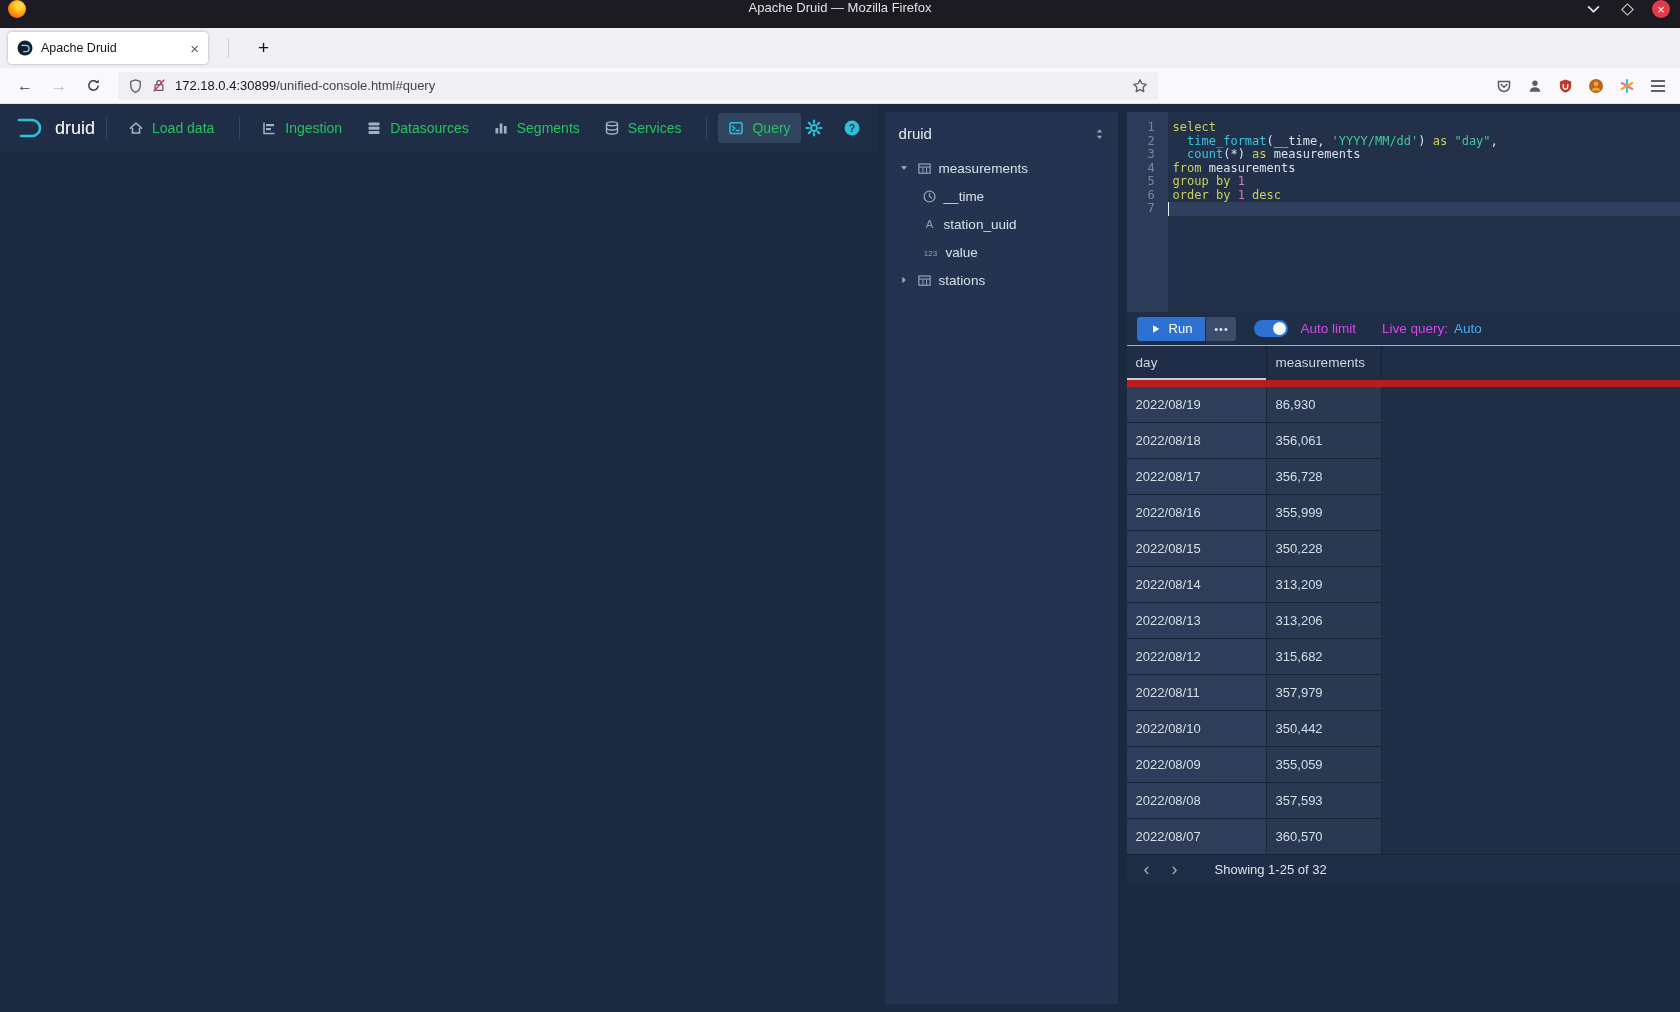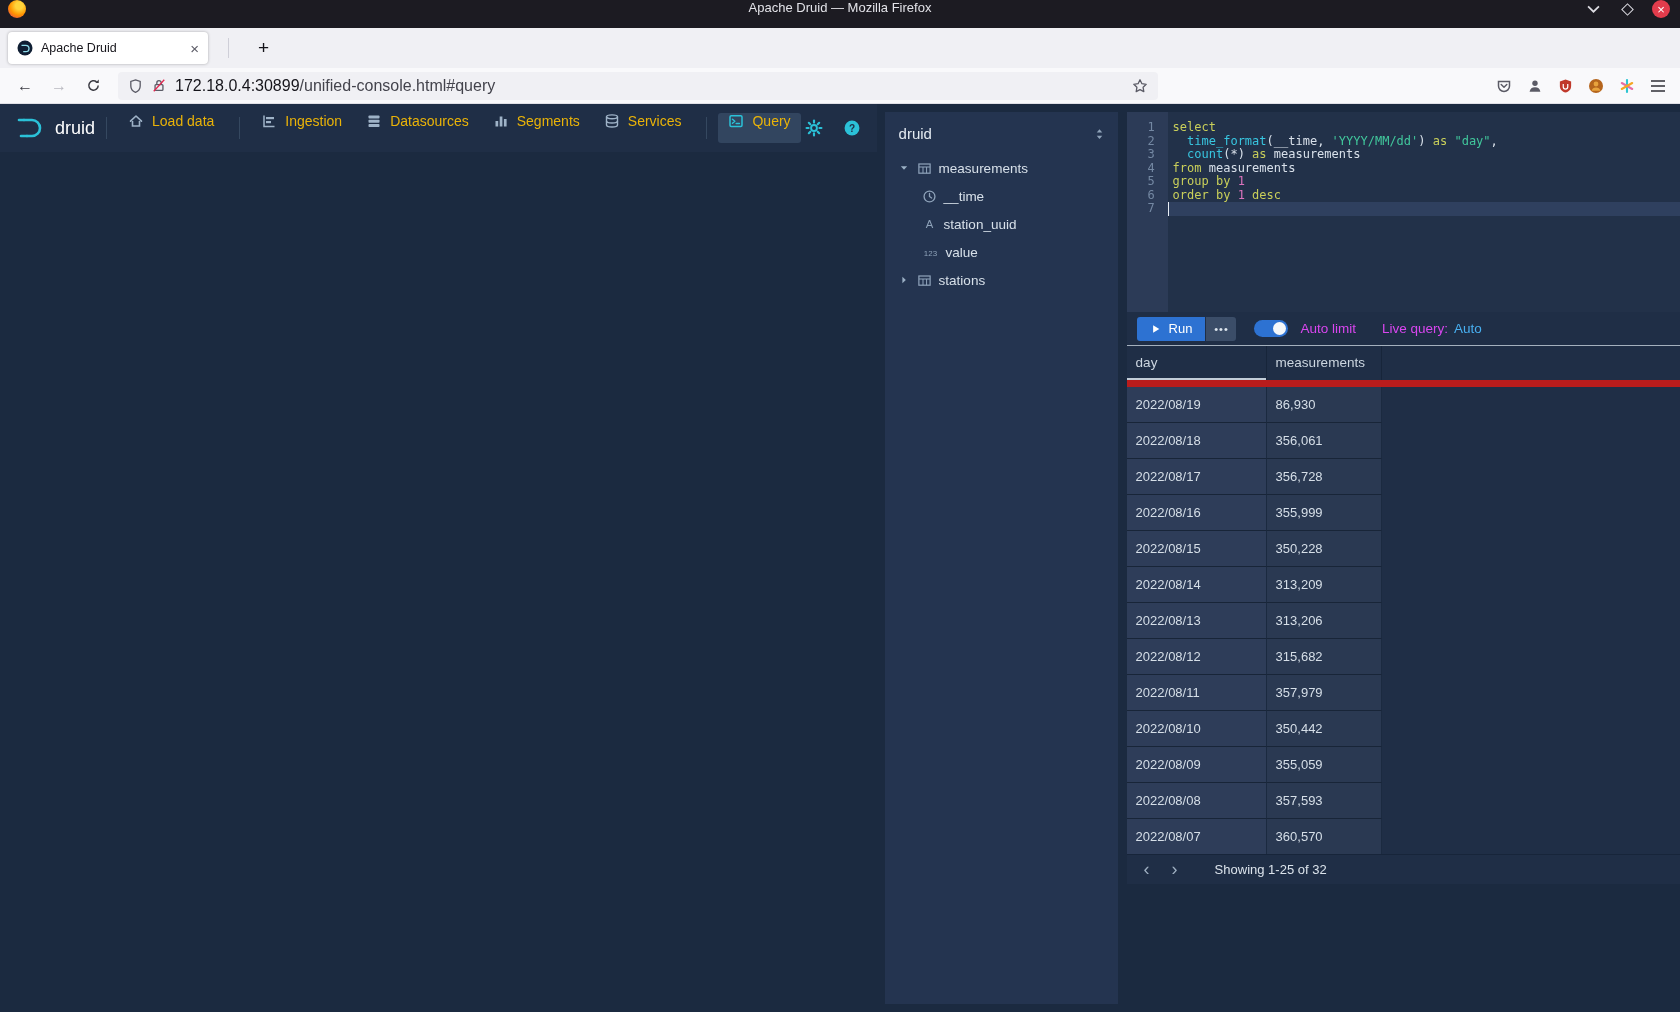--- a/index.html
+++ b/index.html
@@ -25,32 +25,32 @@
   .tab-close{color:#5b5b66;font-size:15px;cursor:pointer}
   .tab-sep{width:1px;height:20px;background:#cfcfd8}
   .newtab{font-size:19px;color:#15141a;padding:0 9px;cursor:pointer}
 
   
   .urlbar{height:36px;background:#f9f9fb;border-bottom:1px solid #e0e0e6;display:flex;align-items:center;padding:0 10px;gap:4px}
   .nav-btn{width:30px;height:28px;display:flex;align-items:center;justify-content:center;color:#3b3b43;font-size:16px;cursor:pointer}
   .nav-btn.disabled{color:#b9b9c0}
   .url-field{width:1040px;height:28px;background:#f0f0f4;border-radius:4px;display:flex;align-items:center;
     padding:0 10px;gap:9px;margin-left:6px}
-  .url-text{font-size:16px;color:#15141a;flex:1;white-space:nowrap;overflow:hidden}
+  .url-text{font-size:13px;color:#15141a;flex:1;white-space:nowrap;overflow:hidden}
   .url-text .path{color:#43434c}
   .chrome-right{margin-left:auto;display:flex;align-items:center;gap:15px;margin-right:4px;color:#5b5b66}
 
   
   .page{height:908px;display:flex;flex-direction:row;background:#1b2a40}
   .navbar{height:48px;background:#1f2e46;display:flex;align-items:center;padding:0 16px;flex-shrink:0}
   .brand{display:flex;align-items:center;gap:9px;cursor:pointer}
   .brand-text{color:#fff;font-size:18px}
   .nav-divider{width:1px;height:22px;background:#354860;margin:0 11px}
-  .nav-item{display:flex;align-items:flex-start;gap:8px;height:30px;padding:0 10px;border-radius:3px;
-    color:#eab308;font-size:14px;margin-right:4px;cursor:pointer;white-space:nowrap}
+  .nav-item{display:flex;align-items:center;gap:8px;height:30px;padding:0 10px;border-radius:3px;
+    color:#22c55e;font-size:14px;margin-right:4px;cursor:pointer;white-space:nowrap}
   .nav-item .icon{color:#9fb3c8}
   .nav-item.active{background:#32455f}
   .nav-item.active .icon{color:#2bc1d8}
   .nav-right{margin-left:auto;display:flex;align-items:center;gap:20px;color:#2bc1d8}
   .nav-right .icon{cursor:pointer}
 
   
   .app{flex:1;display:flex;padding:8px 0 0 8px;gap:9px;min-height:0}
   .sidebar{width:233px;background:#243450;flex-shrink:0;margin-bottom:8px;padding:13px 0;display:flex;flex-direction:column}
   .sidebar-header{display:flex;align-items:center;padding:0 12px 12px 14px;color:#e3eaf1;font-size:15px}

